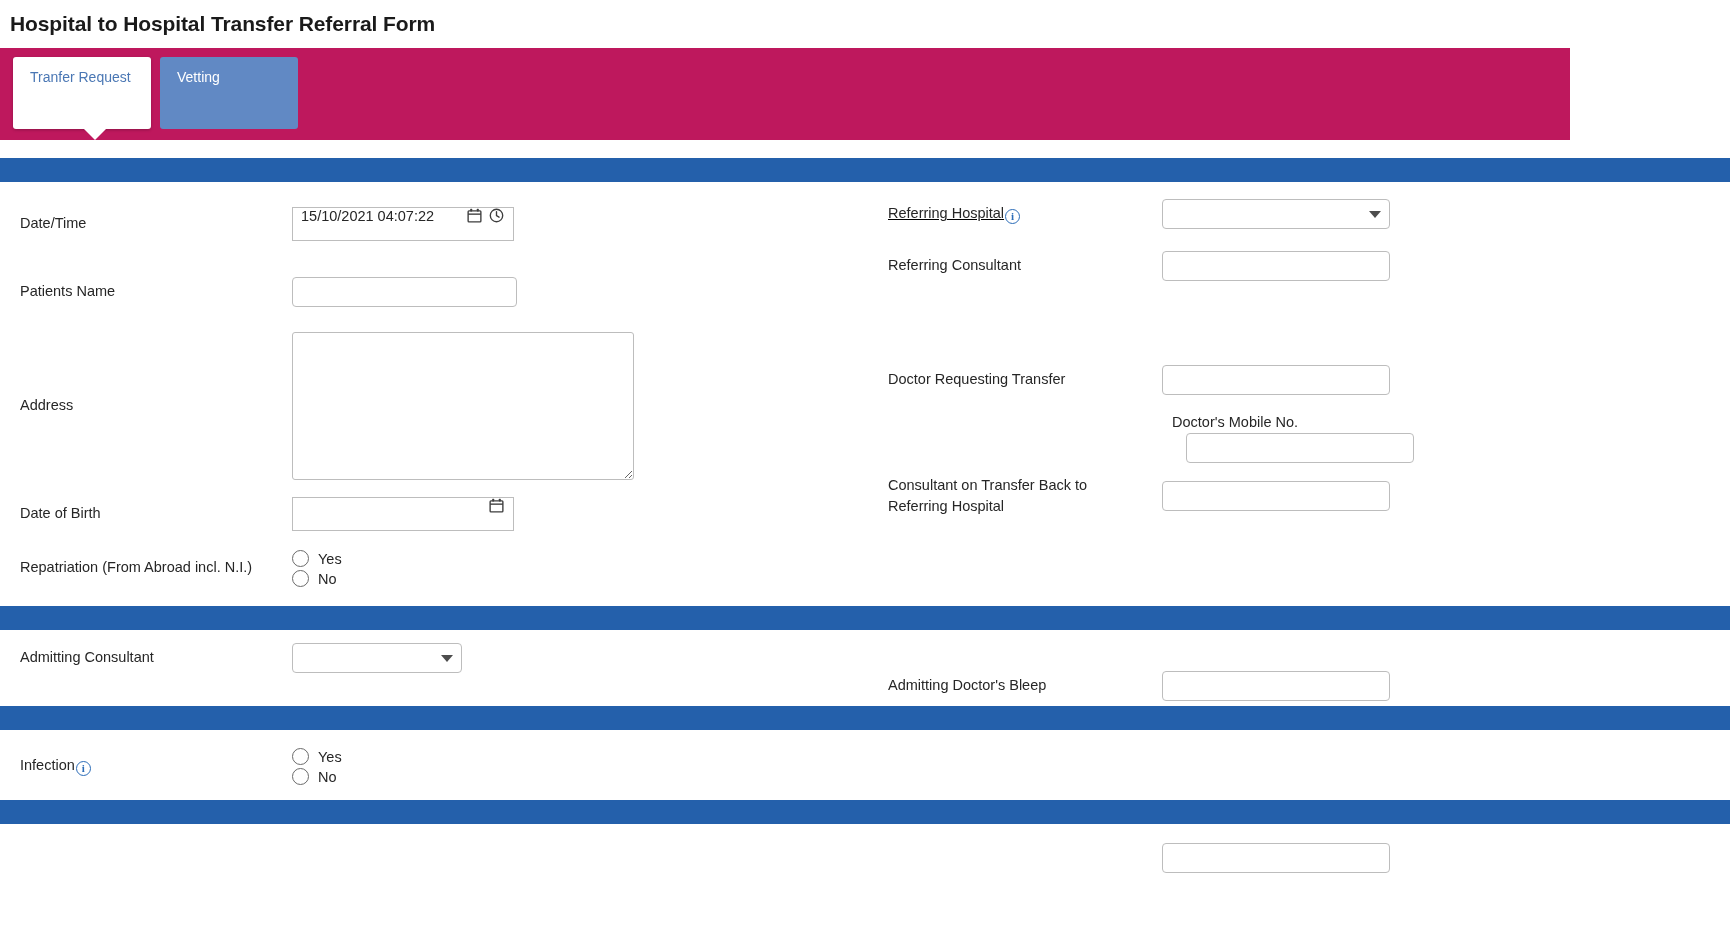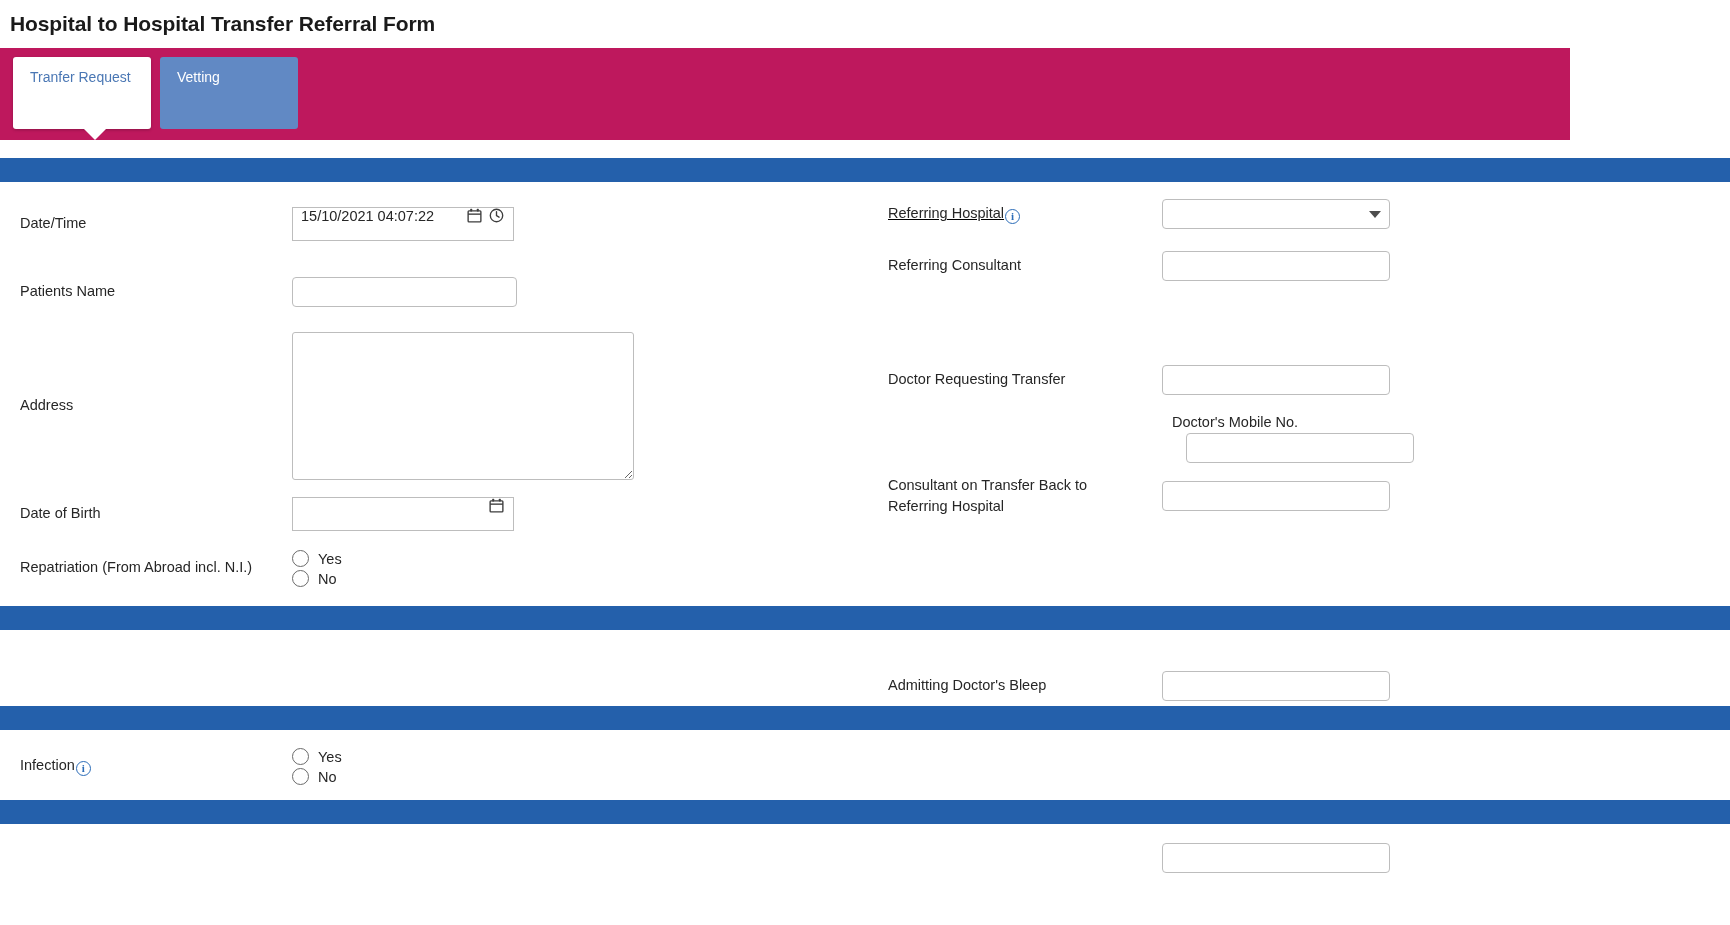--- a/index.html
+++ b/index.html
@@ -306,20 +306,27 @@
     </div>
   </div>
 
   <div class="section-bar"></div>
 
   <div class="form-block">
     <div class="row2">
       <div class="col-left">
 
 
+        <div class="field" style="margin-top:8px;">
+          <div class="label label-left">Admitting Consultant</div>
+          <div class="sel">
+            <span class="sel-val"></span>
+            <span class="caret"></span>
+          </div>
+        </div>
 
         <div style="height:14px;"></div>
       </div>
 
       <div class="col-right">
         <div class="field" style="margin-top:36px;">
           <div class="label label-right">Admitting Doctor's Bleep</div>
           <input class="txt w228" type="text" value="" style="">
         </div>
       </div>

